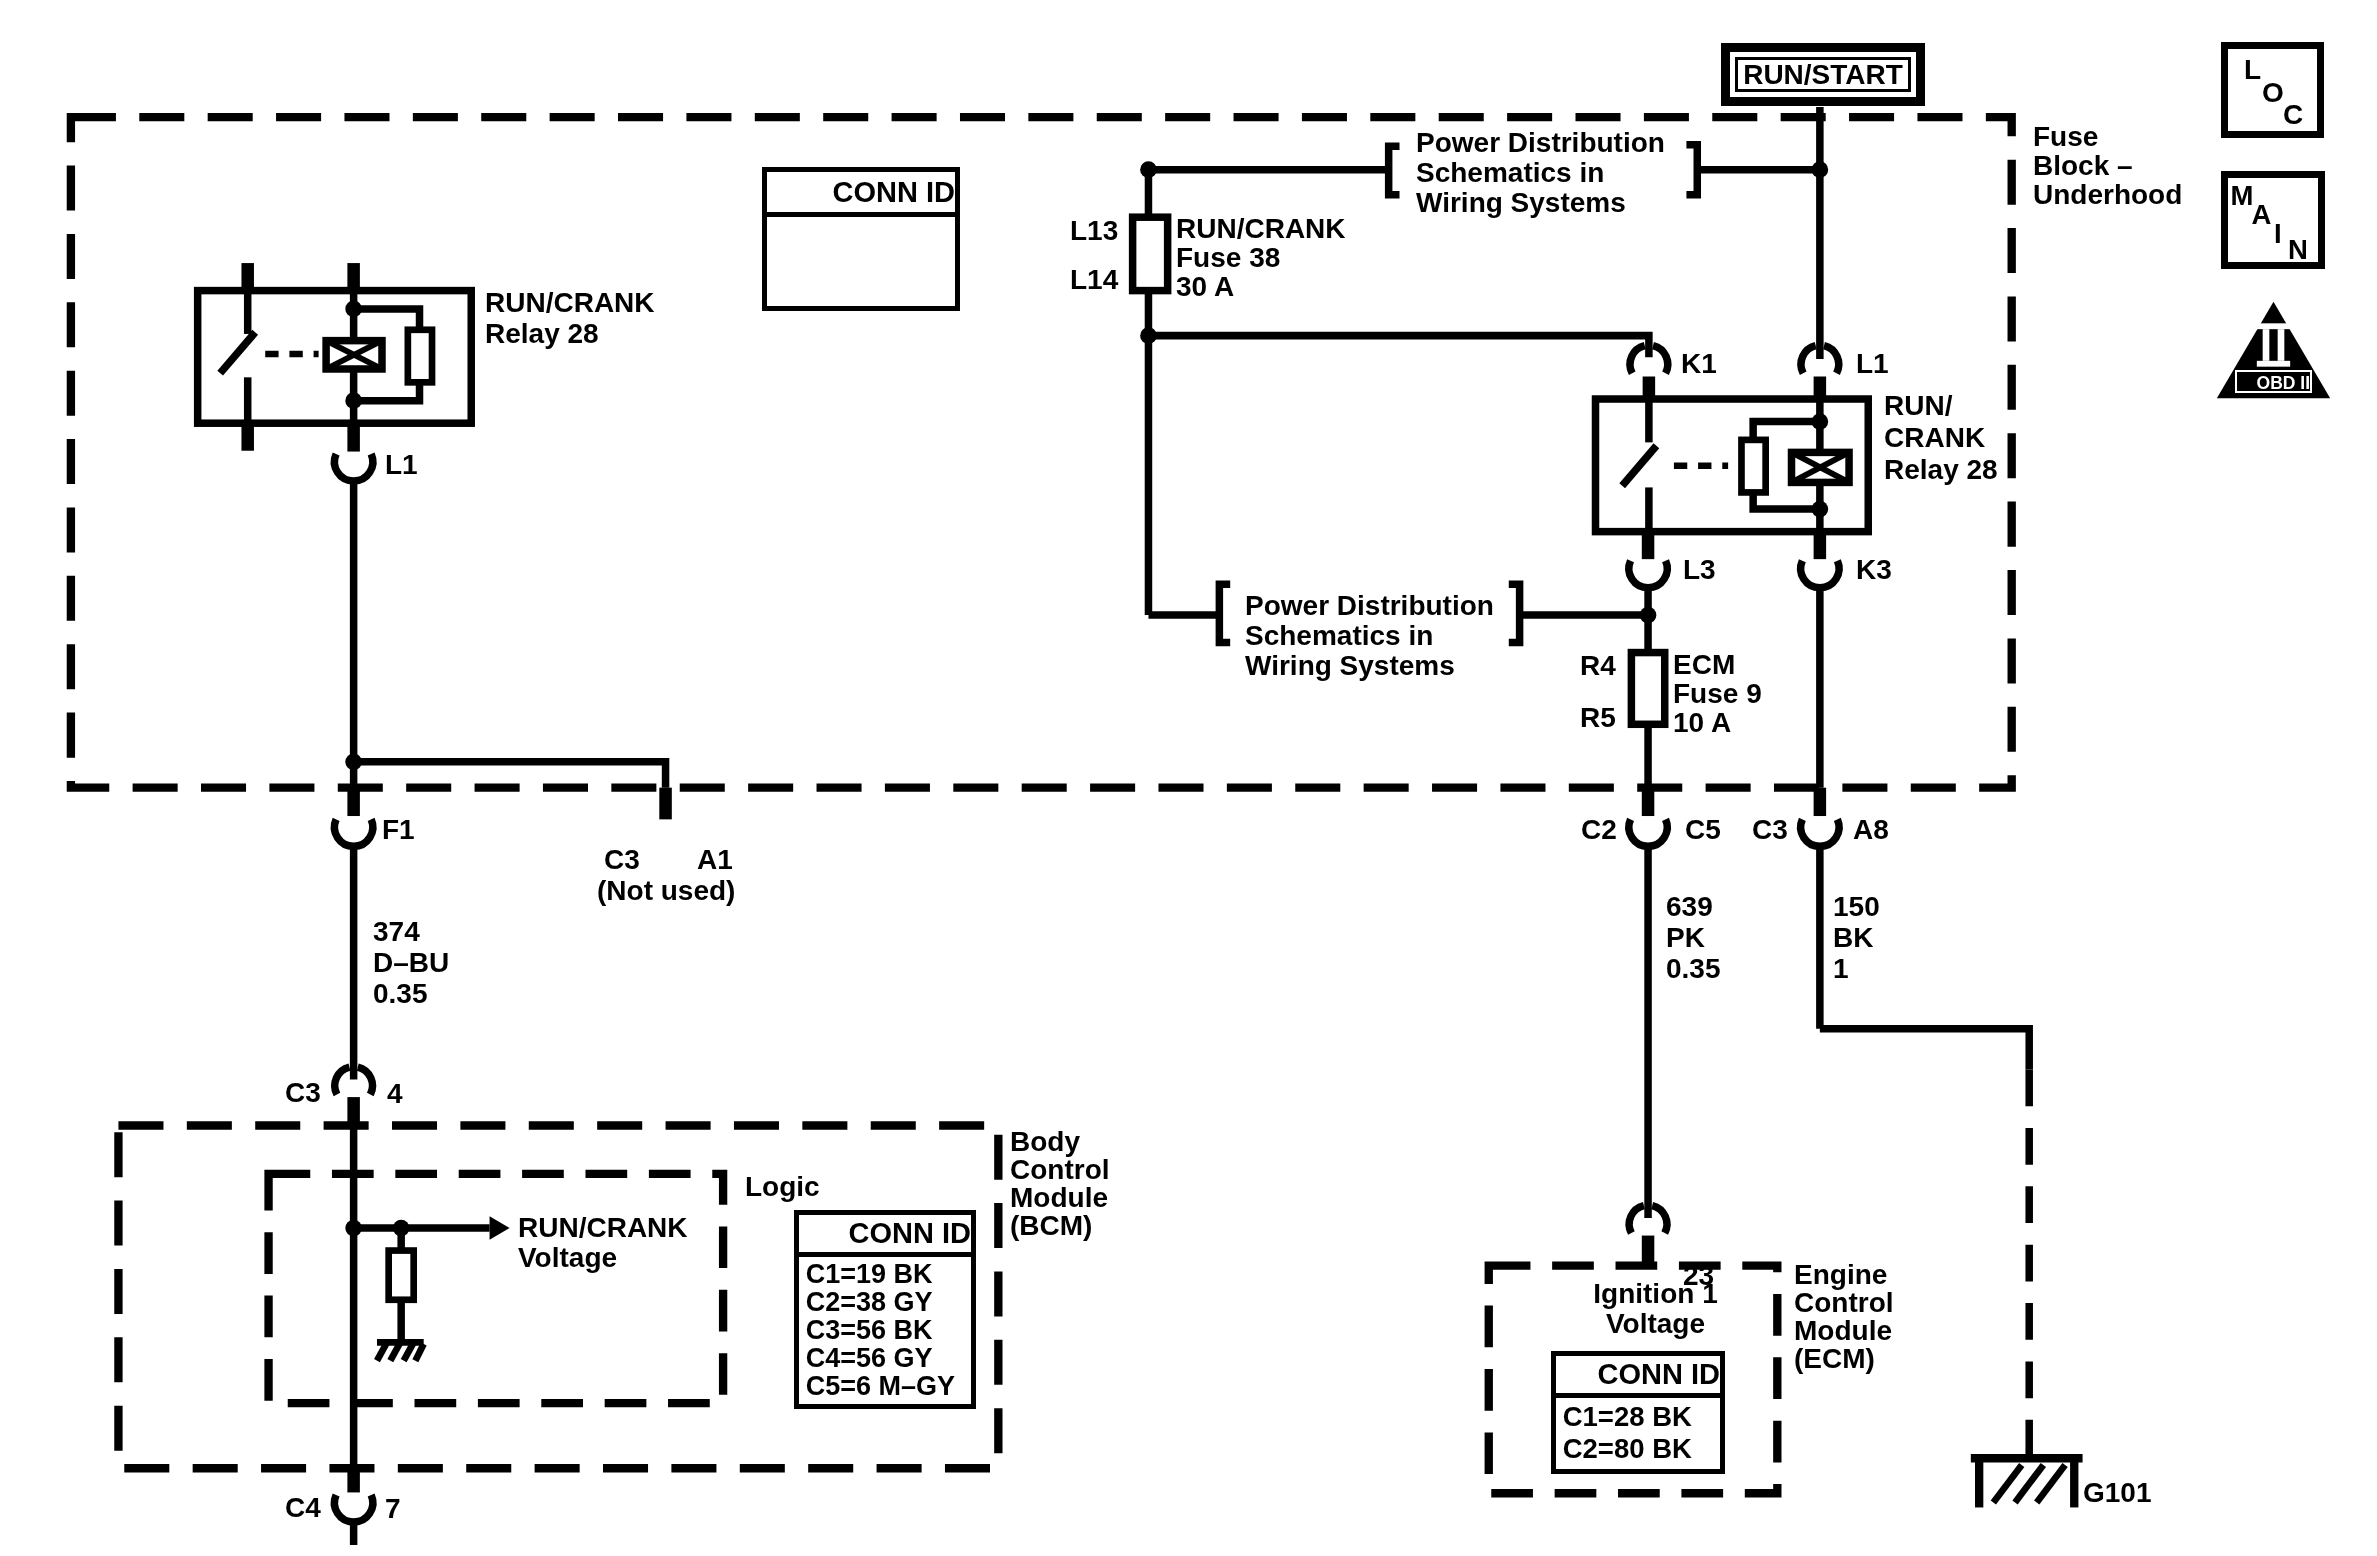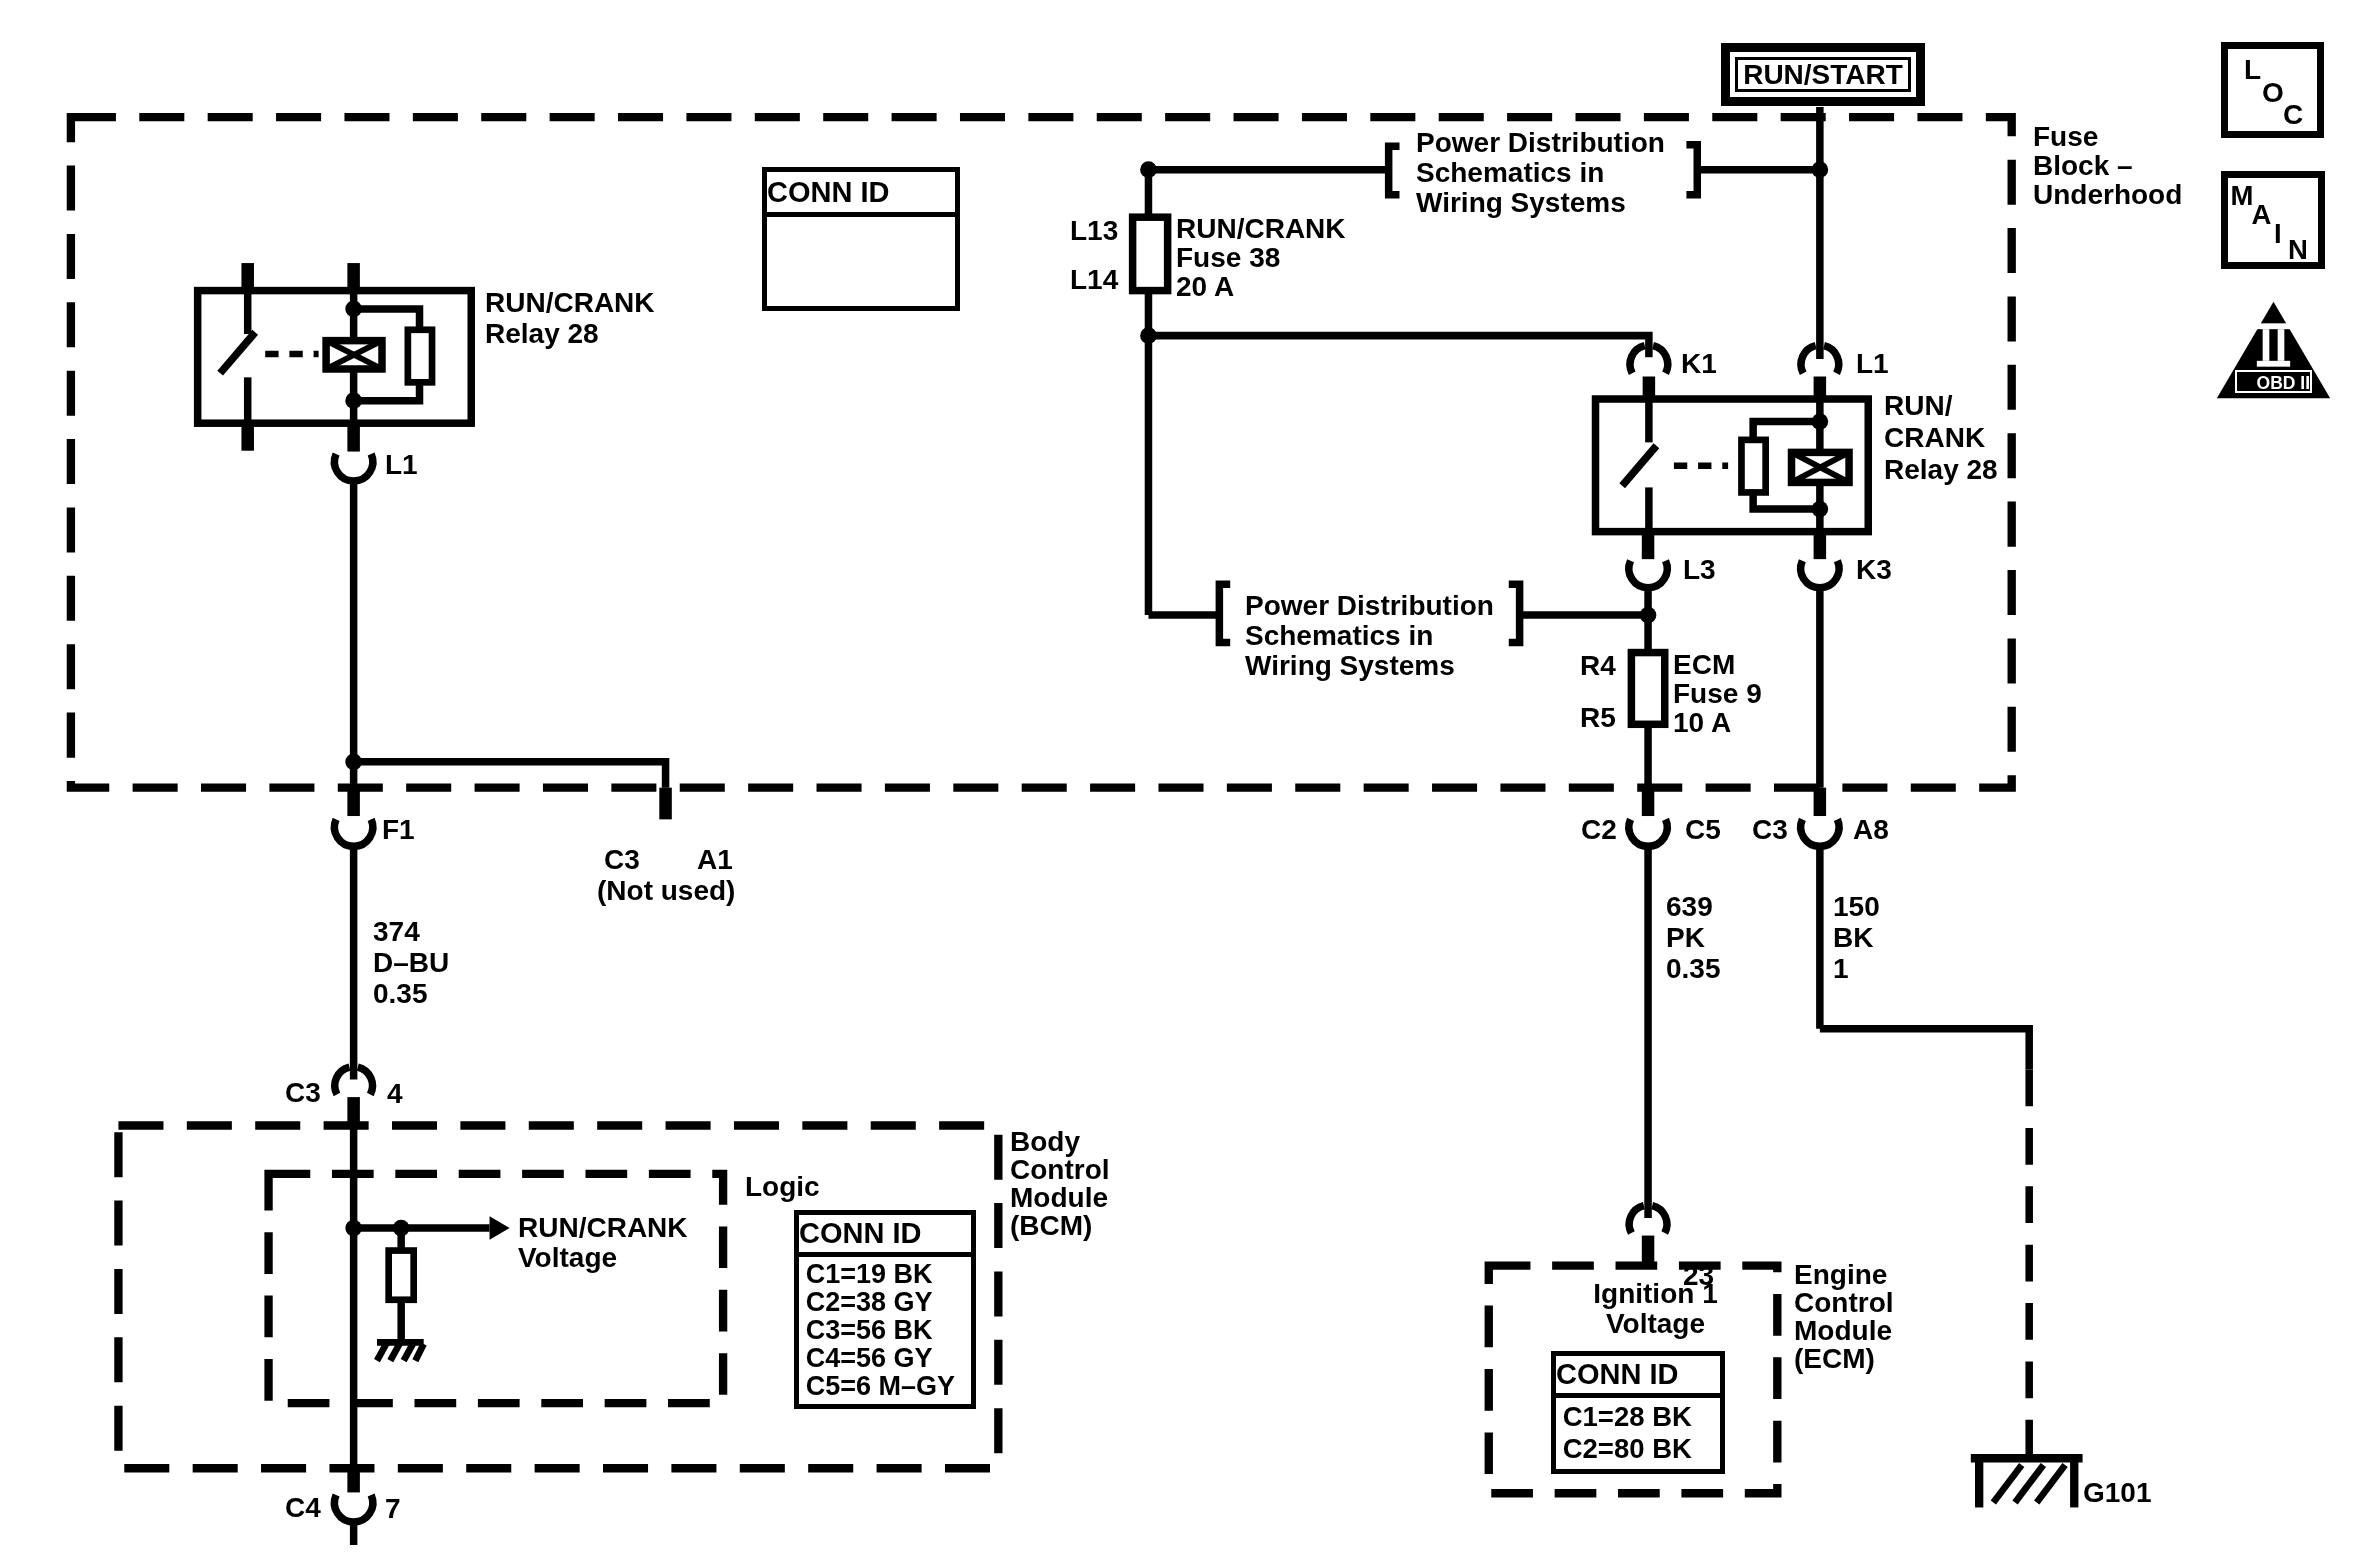--- a/index.html
+++ b/index.html
@@ -2,21 +2,21 @@
 <html style="font-size:13.3px"><head>
 <meta charset="utf-8">
 <style>
   html,body{margin:0;padding:0;background:#fff;}
   .stage{position:relative;width:2377px;height:1557px;background:#fff;overflow:hidden;
          font-family:"Liberation Sans",sans-serif;color:#000;}
   .gfx{position:absolute;left:0;top:0;}
   .lbl{position:absolute;font:bold 28px/31px "Liberation Sans",sans-serif;white-space:nowrap;}
   .ln{display:block;}
   .connid{position:absolute;border:5px solid #000;background:#fff;box-sizing:border-box;}
-  .connid-h{border-bottom:5px solid #000;text-align:left;font:bold 29px/40px "Liberation Sans",sans-serif;}
+  .connid-h{border-bottom:5px solid #000;text-align:right;font:bold 29px/40px "Liberation Sans",sans-serif;}
   .connid-rows{padding:2.5px 6.7px;font:bold 27.5px/29px "Liberation Sans",sans-serif;white-space:nowrap;}
   .rsbox{position:absolute;background:#000;padding:9.2px;box-sizing:border-box;}
   .rs2{background:#fff;padding:5px;height:100%;box-sizing:border-box;}
   .rs3{border:3.3px solid #000;height:100%;display:flex;align-items:center;justify-content:center;
        font:bold 28px "Liberation Sans",sans-serif;box-sizing:border-box;background:#fff;}
   .sqbox{position:absolute;border:7.5px solid #000;background:#fff;box-sizing:border-box;}
   .sqbox span{position:absolute;font:bold 28px/28px "Liberation Sans",sans-serif;}
   .obdwrap{position:absolute;}
   .obd-label{position:absolute;border:2.5px solid #fff;background:#000;color:#fff;text-align:right;
        font:bold 17.5px/22px "Liberation Sans",sans-serif;box-sizing:border-box;}
@@ -247,21 +247,21 @@
     <span class="ln">RUN/CRANK</span>
     <span class="ln">Relay 28</span>
   </div>
   <div class="lbl" style="left:385px;top:449px">L1</div>
 
   <div class="lbl" style="left:1070px;top:215px">L13</div>
   <div class="lbl" style="left:1070px;top:264px">L14</div>
   <div class="lbl" style="left:1176px;top:214px;line-height:29px">
     <span class="ln">RUN/CRANK</span>
     <span class="ln">Fuse 38</span>
-    <span class="ln">20 A</span>
+    <span class="ln">30 A</span>
   </div>
 
   <div class="lbl" style="left:1416px;top:128px;line-height:30px">
     <span class="ln">Power Distribution</span>
     <span class="ln">Schematics in</span>
     <span class="ln">Wiring Systems</span>
   </div>
 
   <div class="lbl" style="left:1245px;top:591px;line-height:30px">
     <span class="ln">Power Distribution</span>

